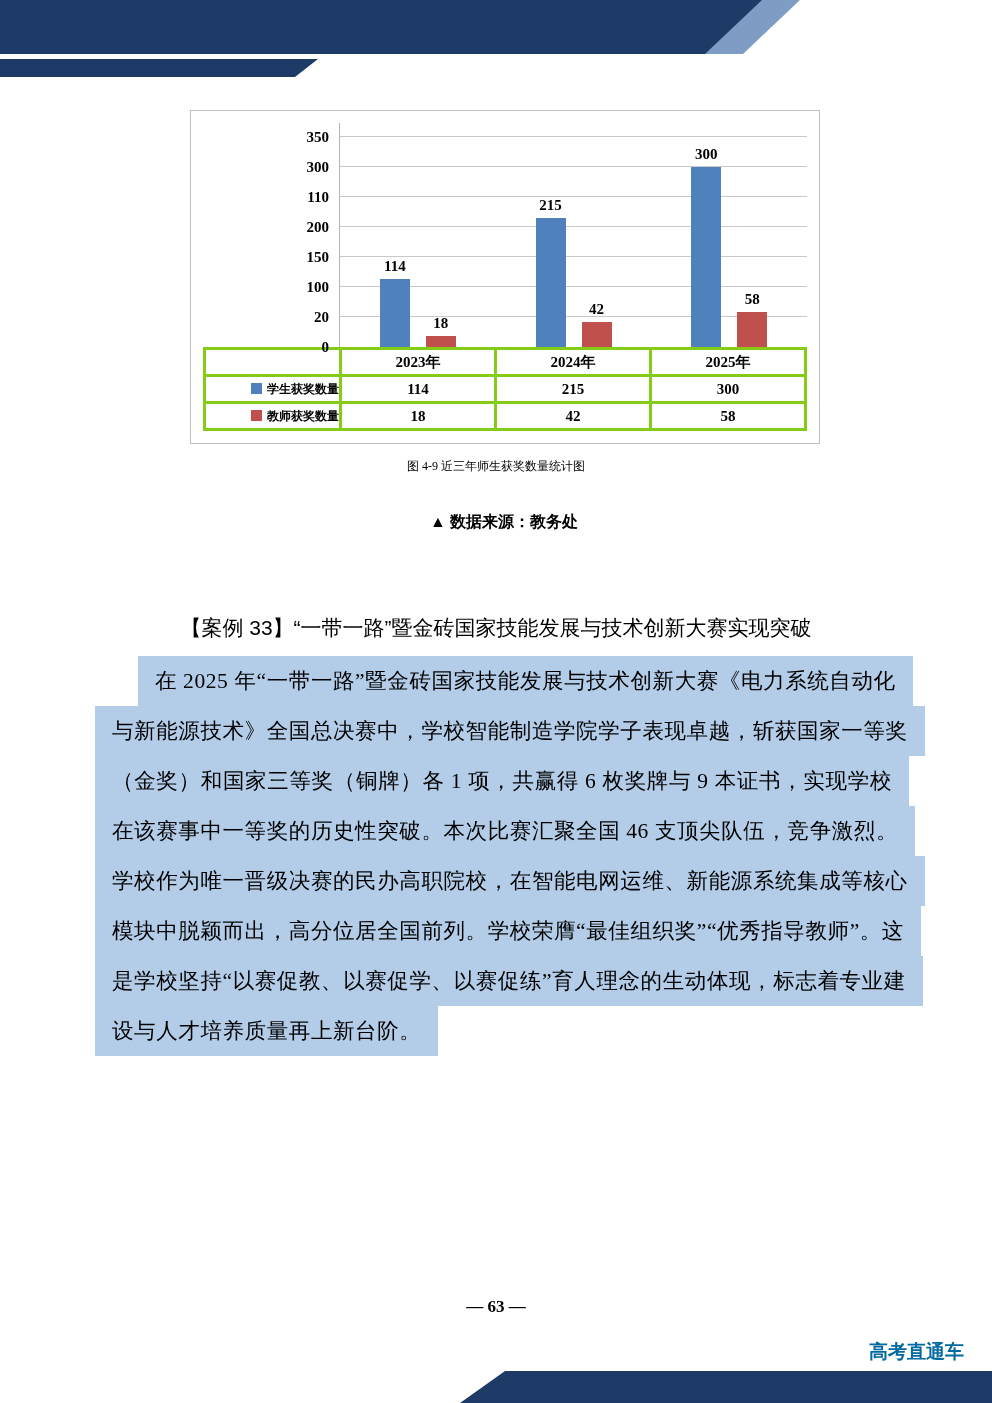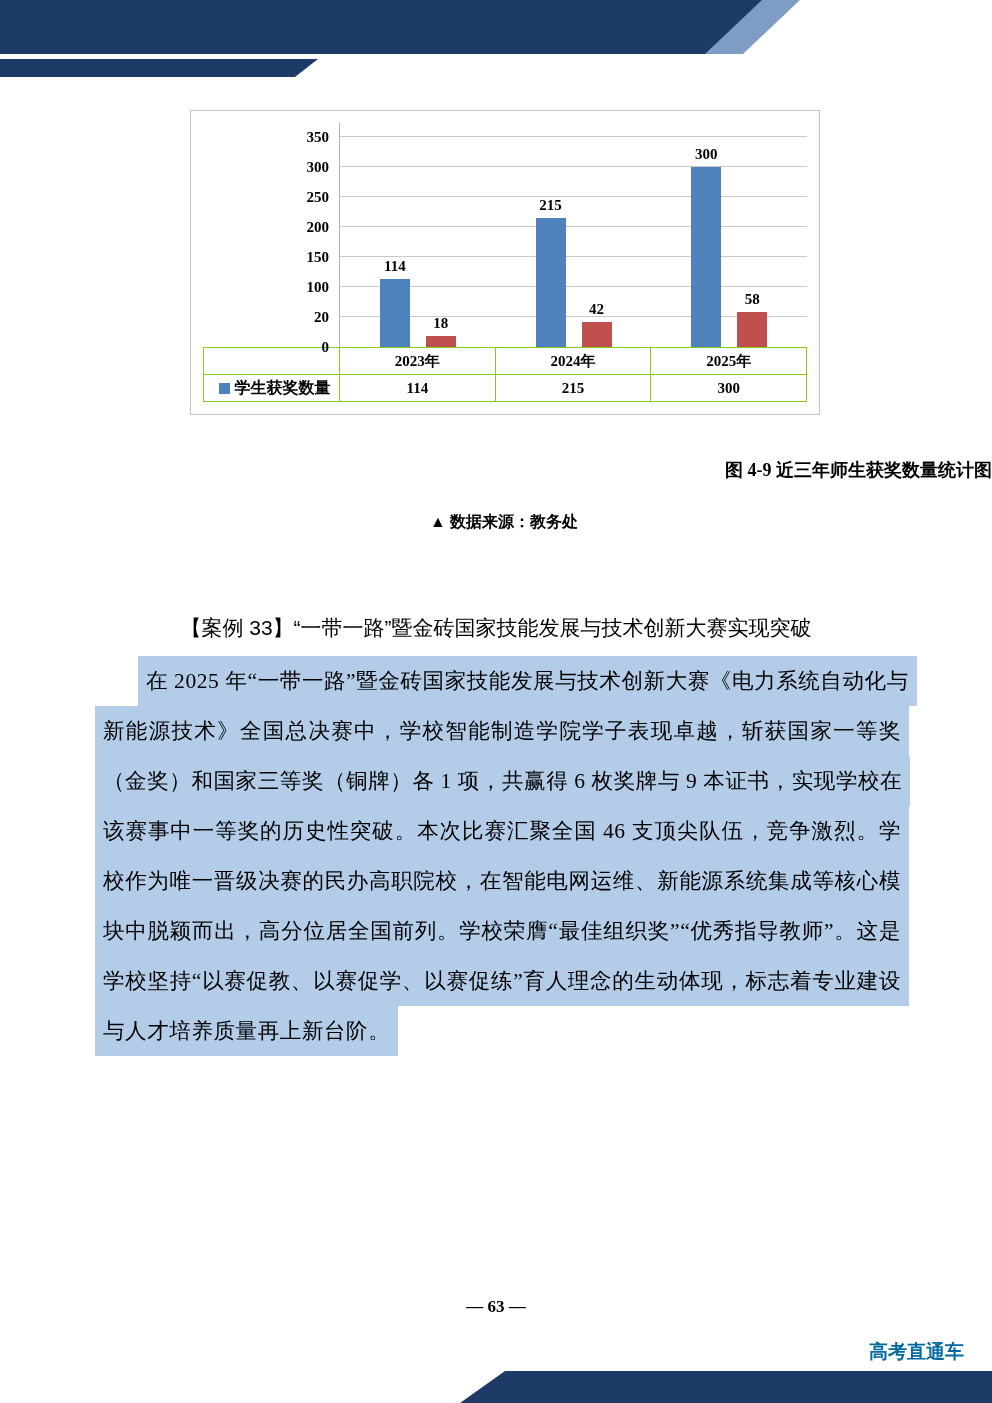--- a/index.html
+++ b/index.html
@@ -32,34 +32,34 @@
     border-left:1px solid #b5b5b5; }
   .gridline { position:absolute; left:0; right:0; height:1px; background:#c9c9c9; }
   .cat-group { flex:1; display:flex; justify-content:center; align-items:flex-end;
     gap:16px; position:relative; z-index:1; }
   .bar { width:30px; position:relative; }
   .bar-label { position:absolute; top:-21px; left:50%; transform:translateX(-50%);
     font-weight:bold; font-size:15px; white-space:nowrap;
     font-family:"Liberation Serif","DejaVu Serif",serif; }
   .chart-table { width:100%; border-collapse:collapse; table-layout:fixed;
     font-family:"Liberation Serif","DejaVu Serif",serif; font-weight:bold; font-size:15px; }
-  .chart-table td { border:1px solid #84cc16; height:27px; text-align:center; vertical-align:middle; }
-  .chart-table td.rowlabel { text-align:center; padding-left:6px; font-size:16px;margin-top:24px; }
+  .chart-table td { border:3px solid #84cc16; height:27px; text-align:center; vertical-align:middle; }
+  .chart-table td.rowlabel { text-align:right; padding-left:6px; font-size:12px;margin-top:24px; }
   .swatch { display:inline-block; width:11px; height:11px; margin-right:5px; vertical-align:-1px; }
   
-  .fig-caption { position:absolute; top:458px; left:0; width:100%; text-align:right;
-    font-weight:bold; font-size:18px; }
+  .fig-caption { position:absolute; top:458px; left:0; width:100%; text-align:center;
+    font-weight:normal; font-size:12px; }
   .fig-source { position:absolute; top:512px; left:0; width:100%; text-align:center;
     font-weight:bold; font-size:16px;margin-left:8px; }
   .case-heading { position:absolute; top:614px; left:0; width:100%; text-align:center;
     font-family:"Liberation Sans","DejaVu Sans",sans-serif; font-weight:normal; font-size:21px; }
   .case-body { position:absolute; top:656px; left:95px; width:814px;
     font-size:21.5px; line-height:50px; letter-spacing:0.6px;
     text-align:justify; text-indent:43px; }
-  .case-body .hl { background:var(--hl,#B3CCE8); padding:13px 8px;
+  .case-body .hl { background:var(--hl,#B3CCE8); padding:13px 17px;
     -webkit-box-decoration-break:clone; box-decoration-break:clone; }
   .page-number { position:absolute; bottom:86px; left:0; width:100%; text-align:center;
     font-weight:bold; font-size:17px; }
   .watermark { position:absolute; right:28px; bottom:38px; color:#0369a1;
     font-family:"Liberation Sans","DejaVu Sans",sans-serif; font-weight:bold; font-size:19px; }
 </style>
 </head>
 <body>
 
 <div class="page">
@@ -70,21 +70,21 @@
   <div class="shape bottom-dark"></div>
 
   <div class="chart-frame">
     <div class="plot-row">
       <div class="y-axis" id="y-axis">
           <div class="ytick" style="bottom: -9px;">0</div>
           <div class="ytick" style="bottom: 21px;">20</div>
           <div class="ytick" style="bottom: 51px;">100</div>
           <div class="ytick" style="bottom: 81px;">150</div>
           <div class="ytick" style="bottom: 111px;">200</div>
-          <div class="ytick" style="bottom: 141px;">250</div>
+          <div class="ytick" style="bottom: 141px;">110</div>
           <div class="ytick" style="bottom: 171px;">300</div>
           <div class="ytick" style="bottom: 201px;">350</div>
         </div>
       <div class="plot" id="plot">
           <div class="gridline" style="bottom: 30px;"></div>
           <div class="gridline" style="bottom: 60px;"></div>
           <div class="gridline" style="bottom: 90px;"></div>
           <div class="gridline" style="bottom: 120px;"></div>
           <div class="gridline" style="bottom: 150px;"></div>
           <div class="gridline" style="bottom: 180px;"></div>
@@ -128,20 +128,26 @@
             <td>2023年</td>
             <td>2024年</td>
             <td>2025年</td>
           </tr>
           <tr>
             <td class="rowlabel"><span class="swatch" style="background: rgb(79, 129, 189);"></span>学生获奖数量</td>
             <td>114</td>
             <td>215</td>
             <td>300</td>
           </tr>
+          <tr>
+            <td class="rowlabel"><span class="swatch" style="background: rgb(192, 80, 77);"></span>教师获奖数量</td>
+            <td>18</td>
+            <td>42</td>
+            <td>58</td>
+          </tr>
         </tbody>
     </table>
   </div>
 
   <div class="fig-caption">图 4-9 近三年师生获奖数量统计图</div>
   <div class="fig-source">▲ 数据来源：教务处</div>
 
   <div class="case-heading">【案例 33】“一带一路”暨金砖国家技能发展与技术创新大赛实现突破</div>
   <div class="case-body">
     <span class="hl">在 2025 年“一带一路”暨金砖国家技能发展与技术创新大赛《电力系统自动化与新能源技术》全国总决赛中，学校智能制造学院学子表现卓越，斩获国家一等奖（金奖）和国家三等奖（铜牌）各 1 项，共赢得 6 枚奖牌与 9 本证书，实现学校在该赛事中一等奖的历史性突破。本次比赛汇聚全国 46 支顶尖队伍，竞争激烈。学校作为唯一晋级决赛的民办高职院校，在智能电网运维、新能源系统集成等核心模块中脱颖而出，高分位居全国前列。学校荣膺“最佳组织奖”“优秀指导教师”。这是学校坚持“以赛促教、以赛促学、以赛促练”育人理念的生动体现，标志着专业建设与人才培养质量再上新台阶。</span>

